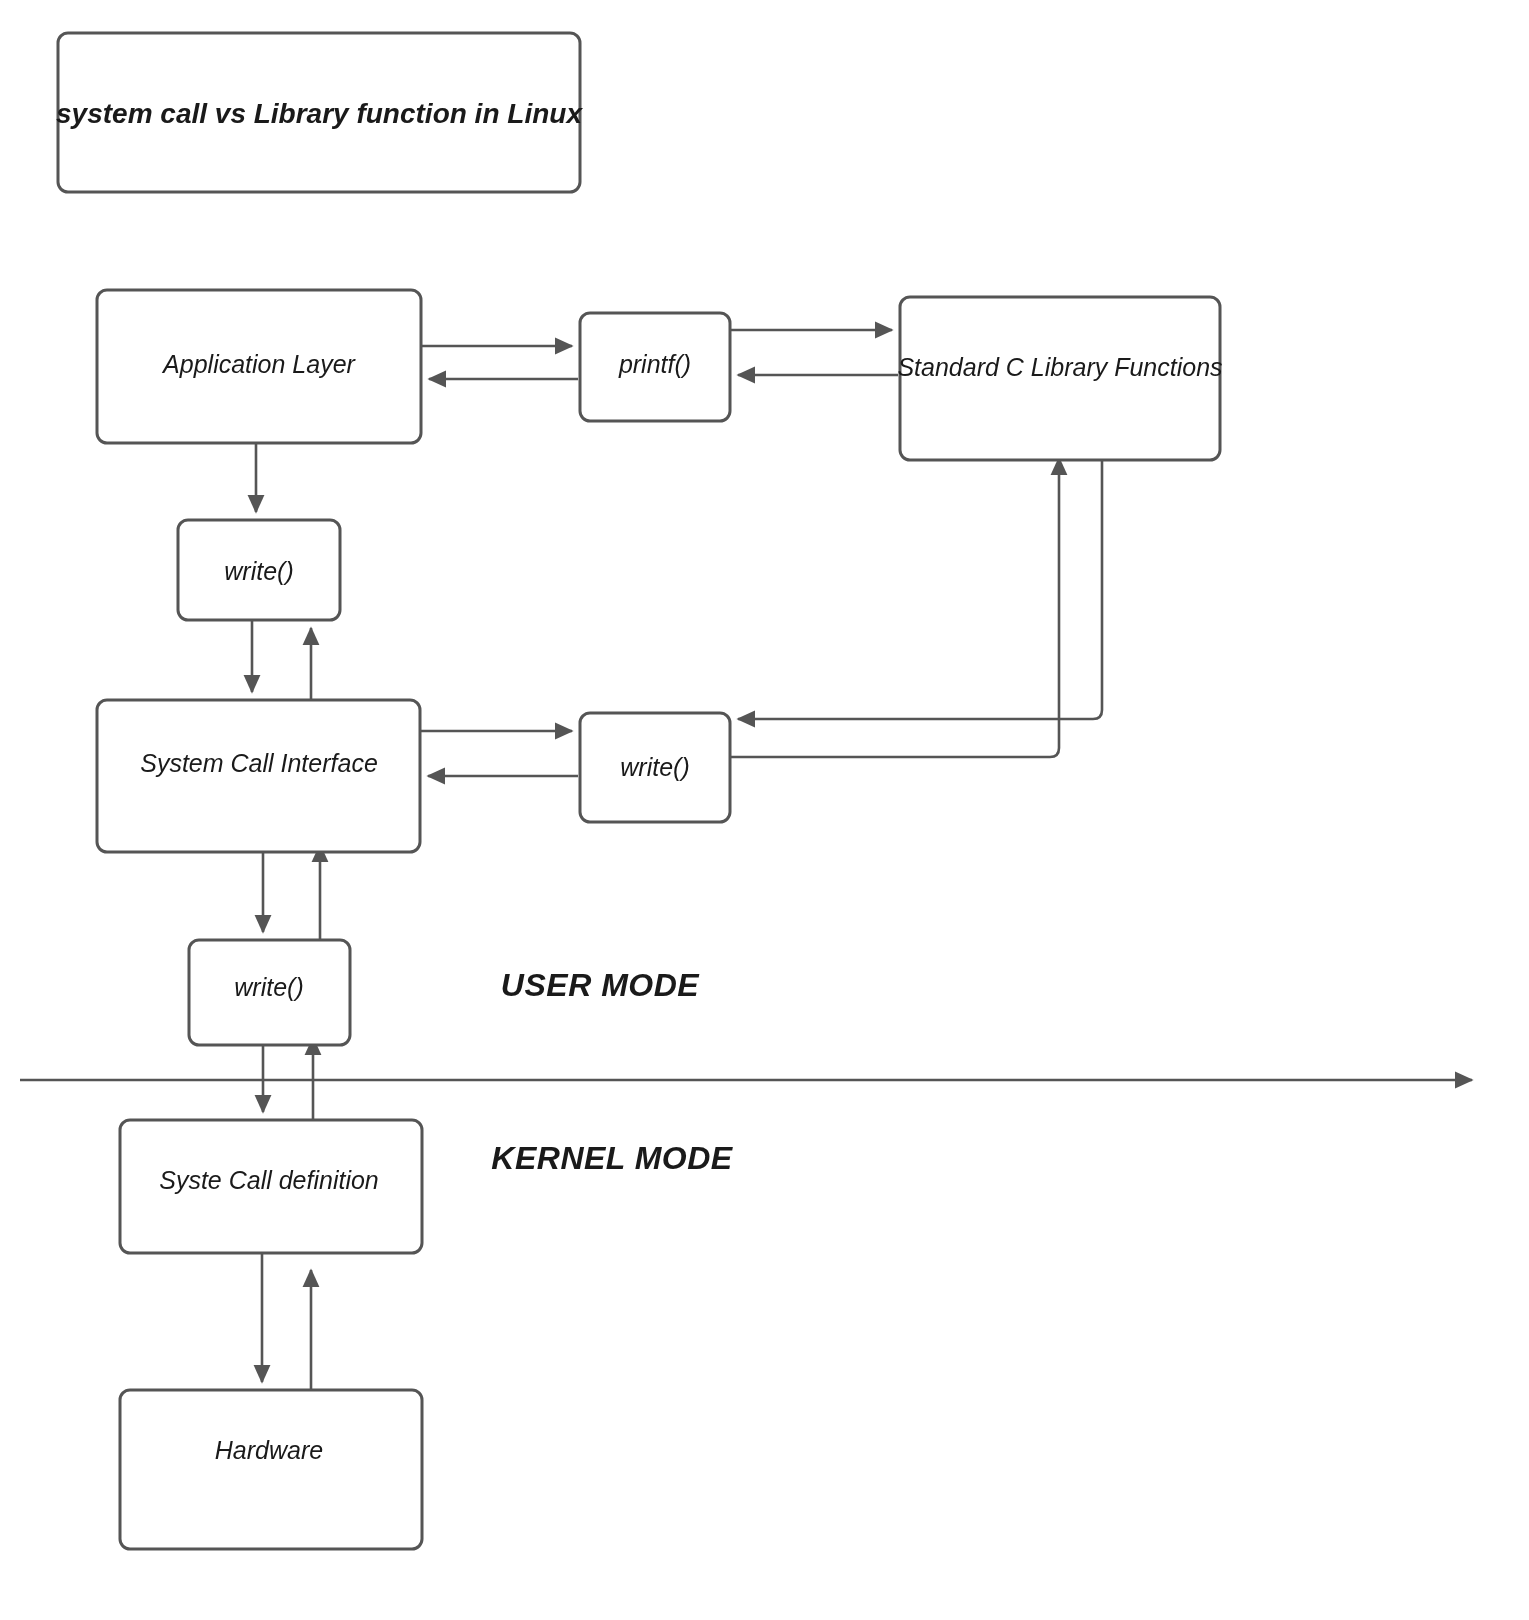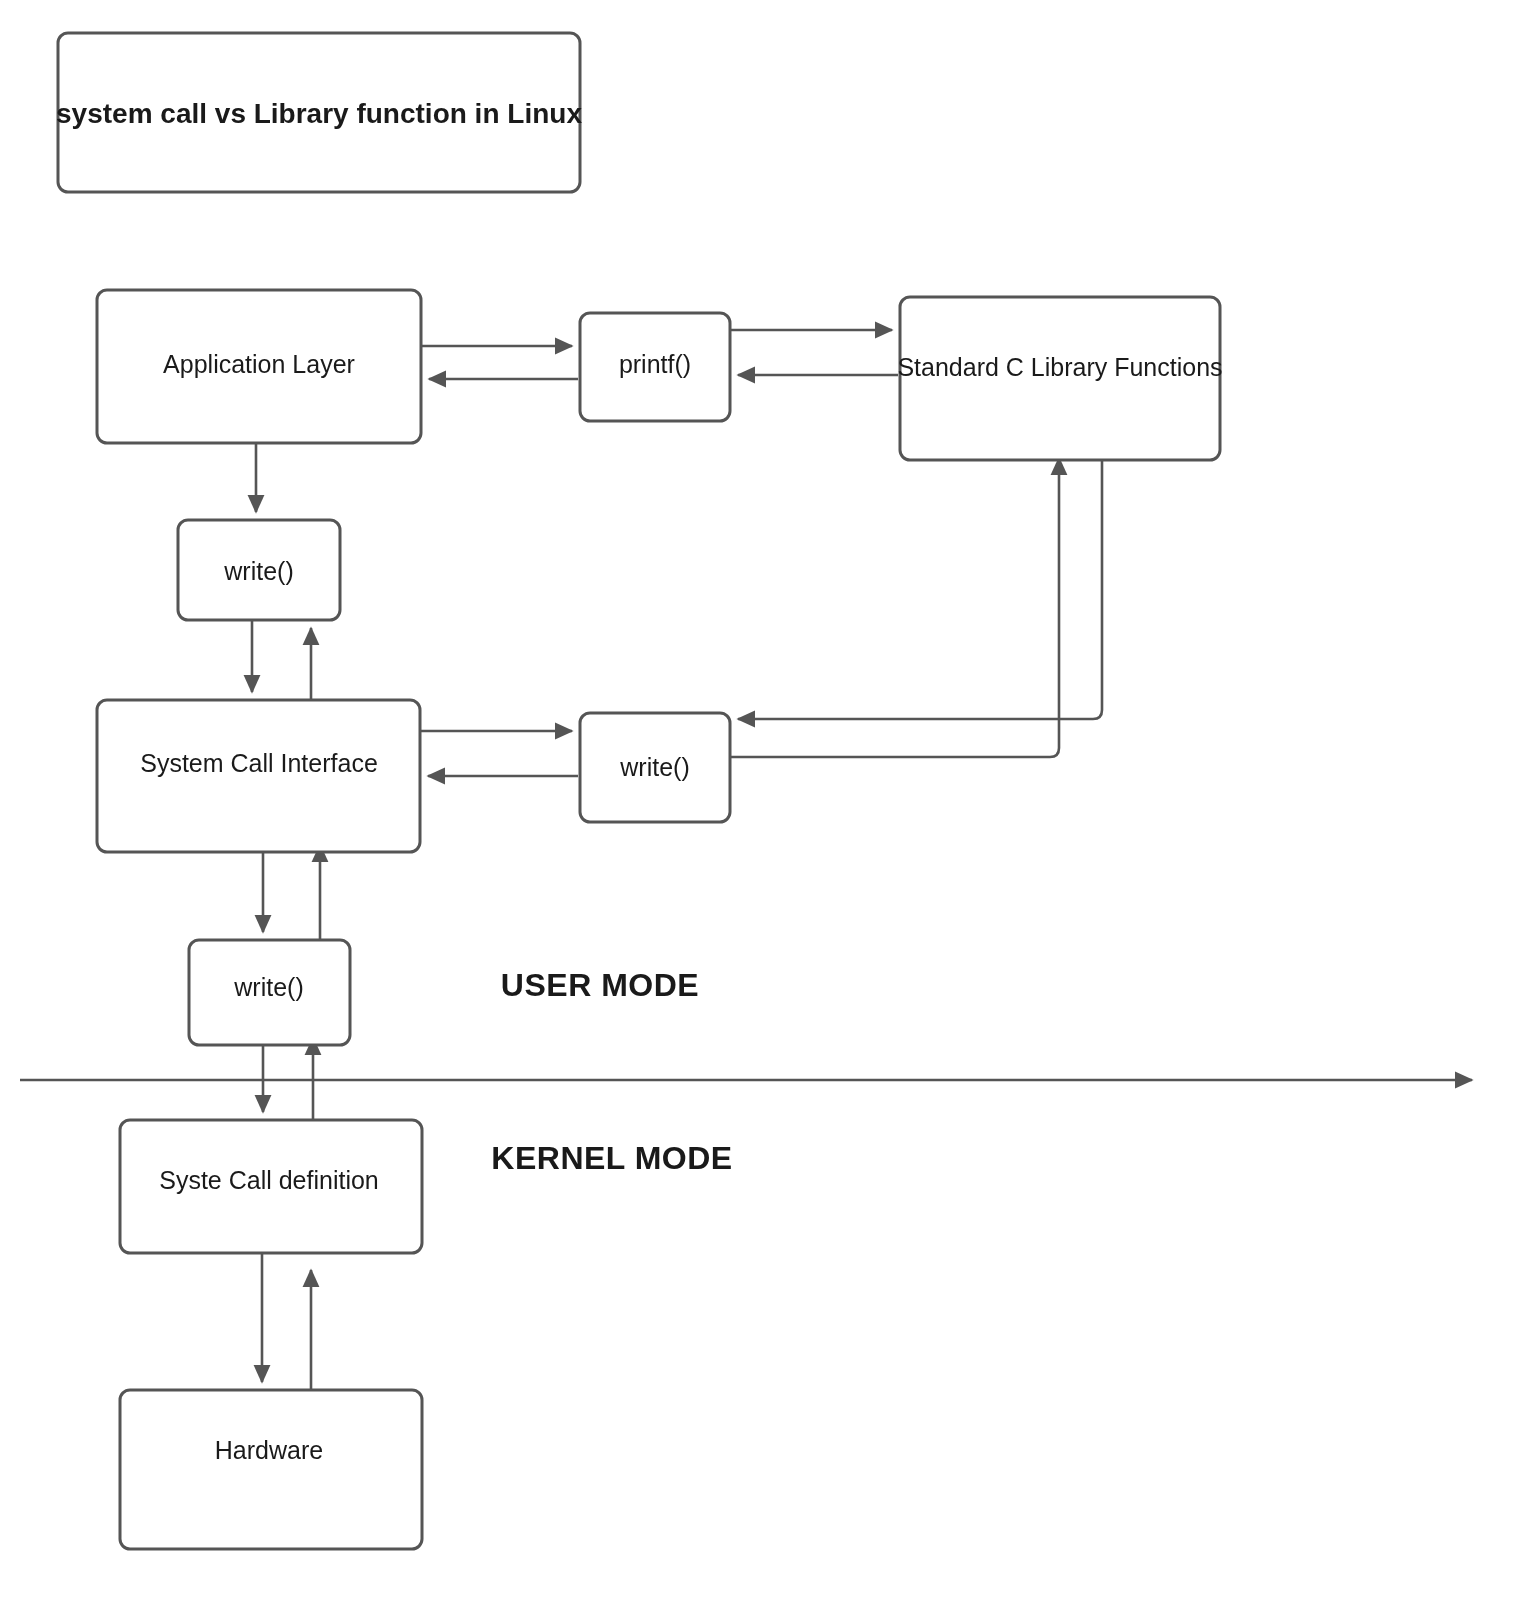--- a/index.html
+++ b/index.html
@@ -12,20 +12,21 @@
     font-family: "Liberation Sans", sans-serif;
     width: 1529px;
     height: 1620px;
     overflow: hidden;
   }
   #canvas {
     position: relative;
     width: 1529px;
     height: 1620px;
     background: #ffffff;
+    font-style: italic;
   }
   svg.diagram {
     position: absolute;
     left: 0;
     top: 0;
     width: 1529px;
     height: 1620px;
     display: block;
   }
   .node-rect {

